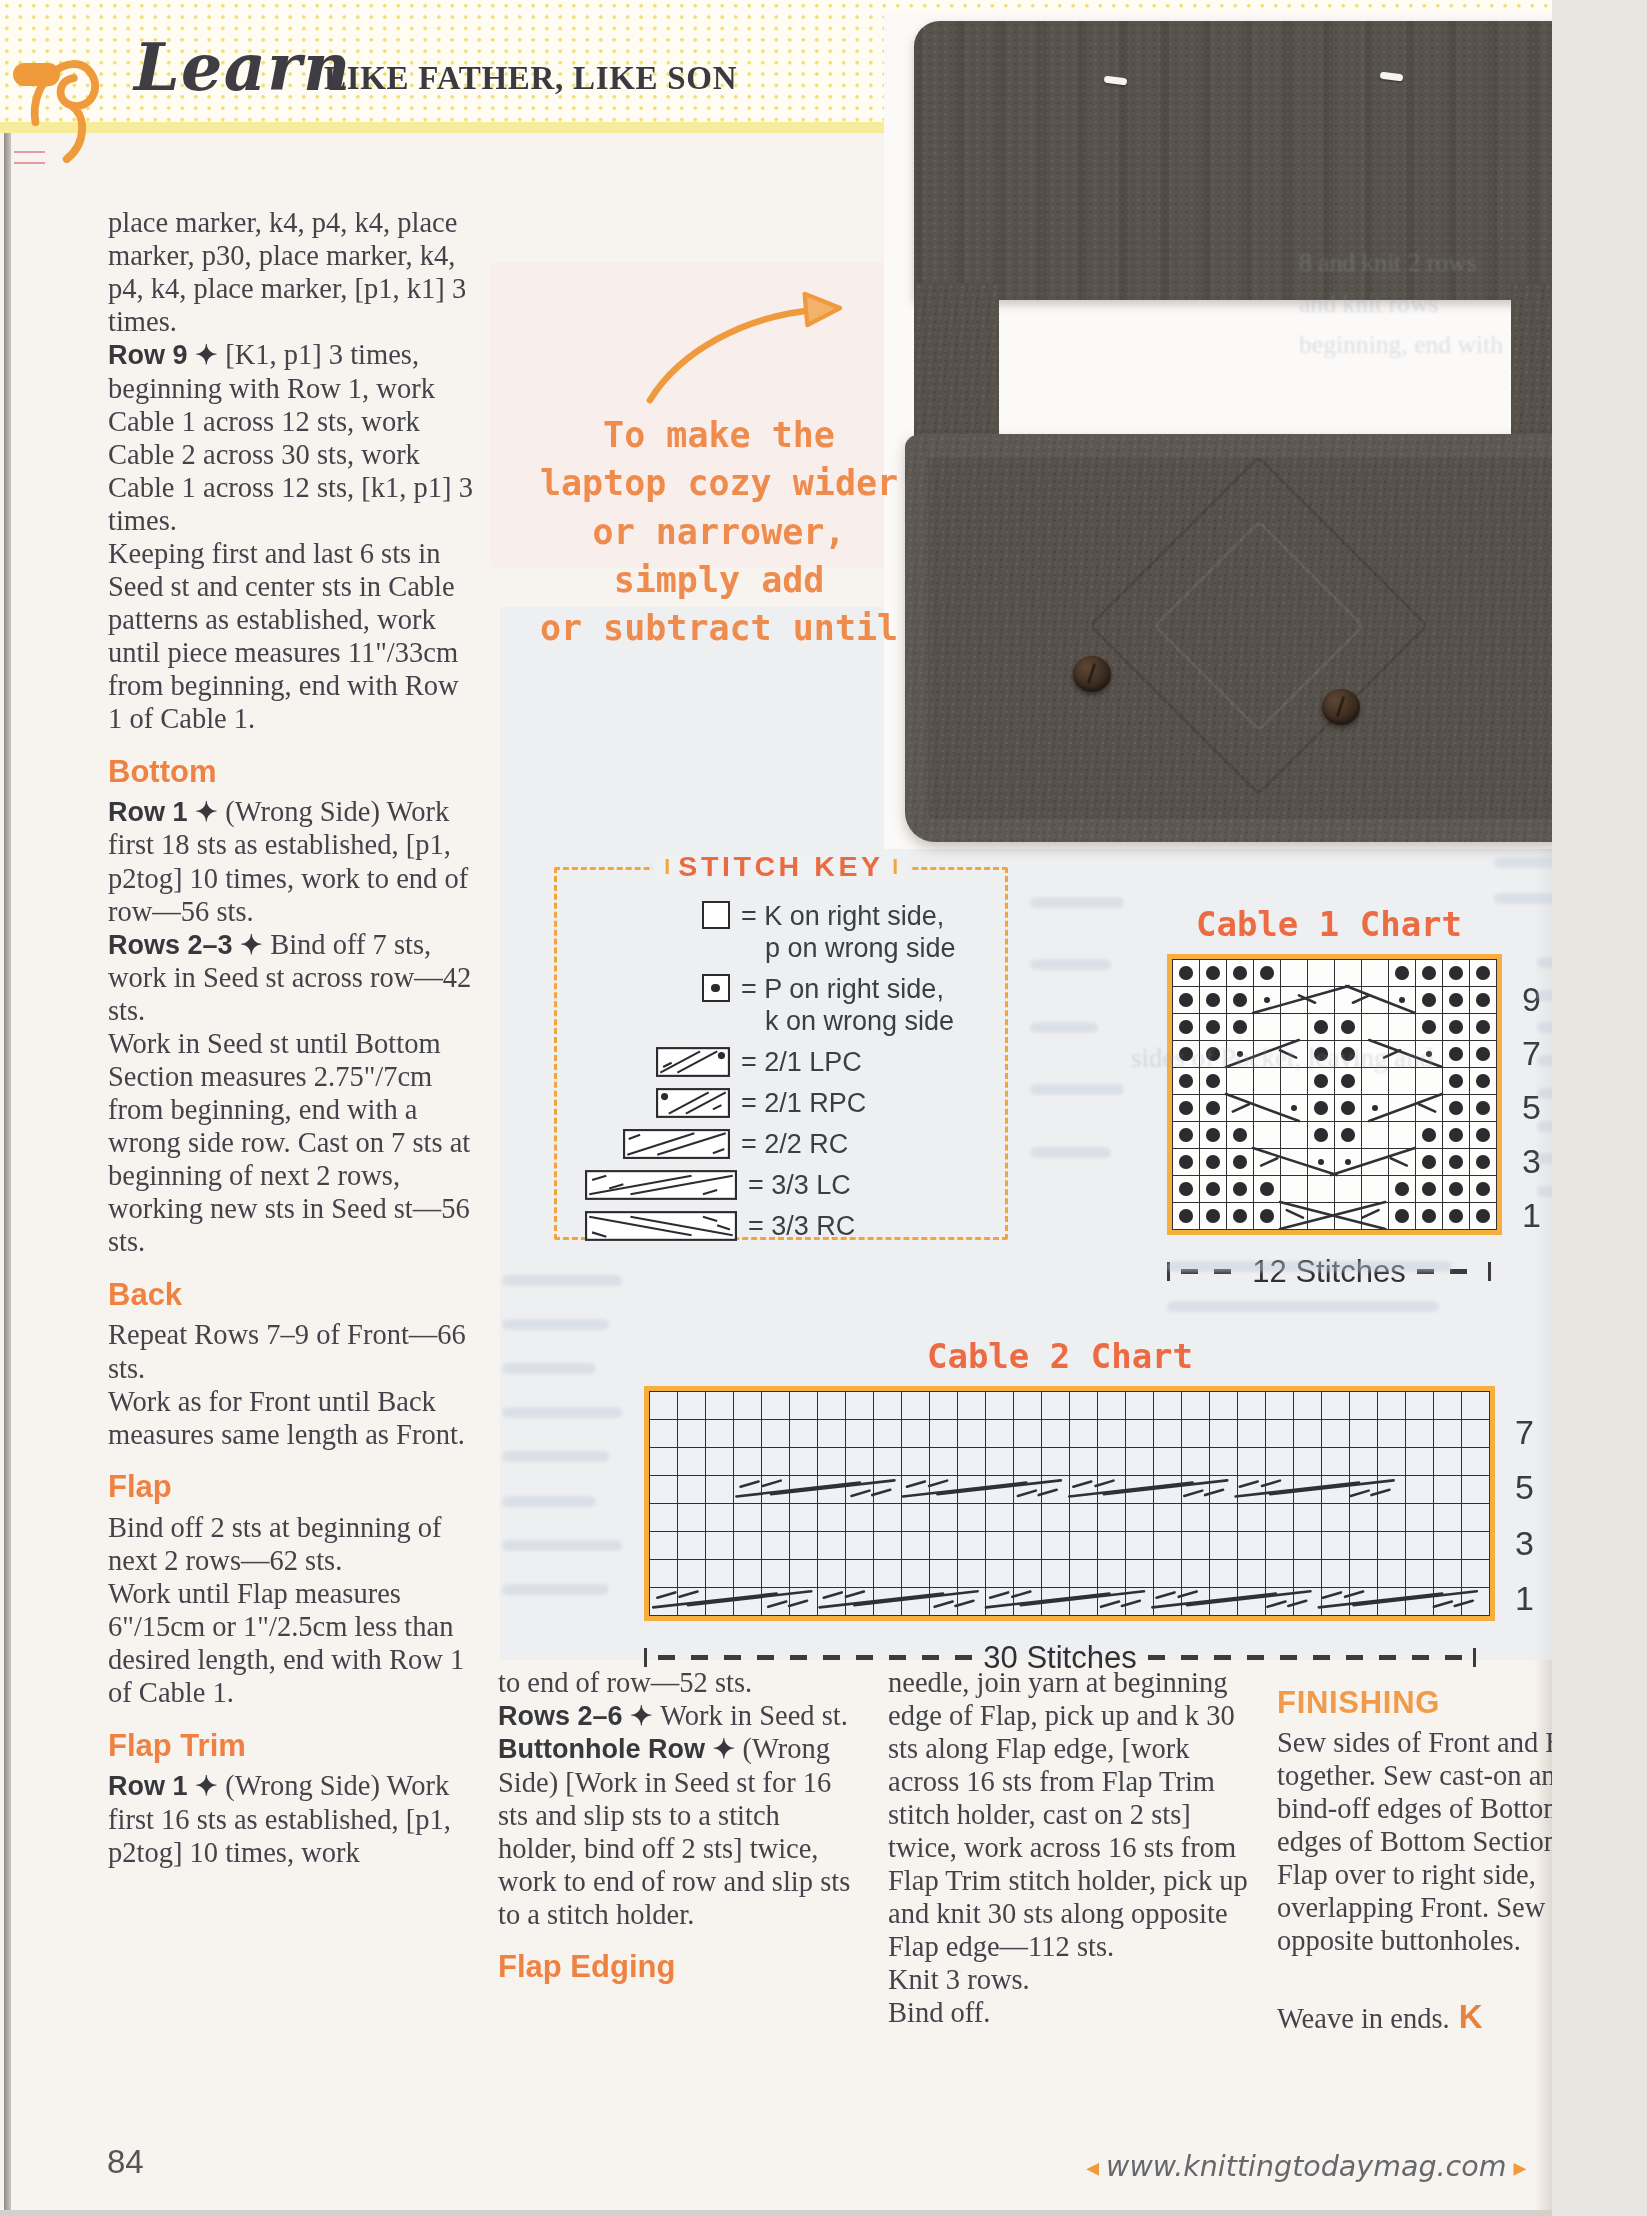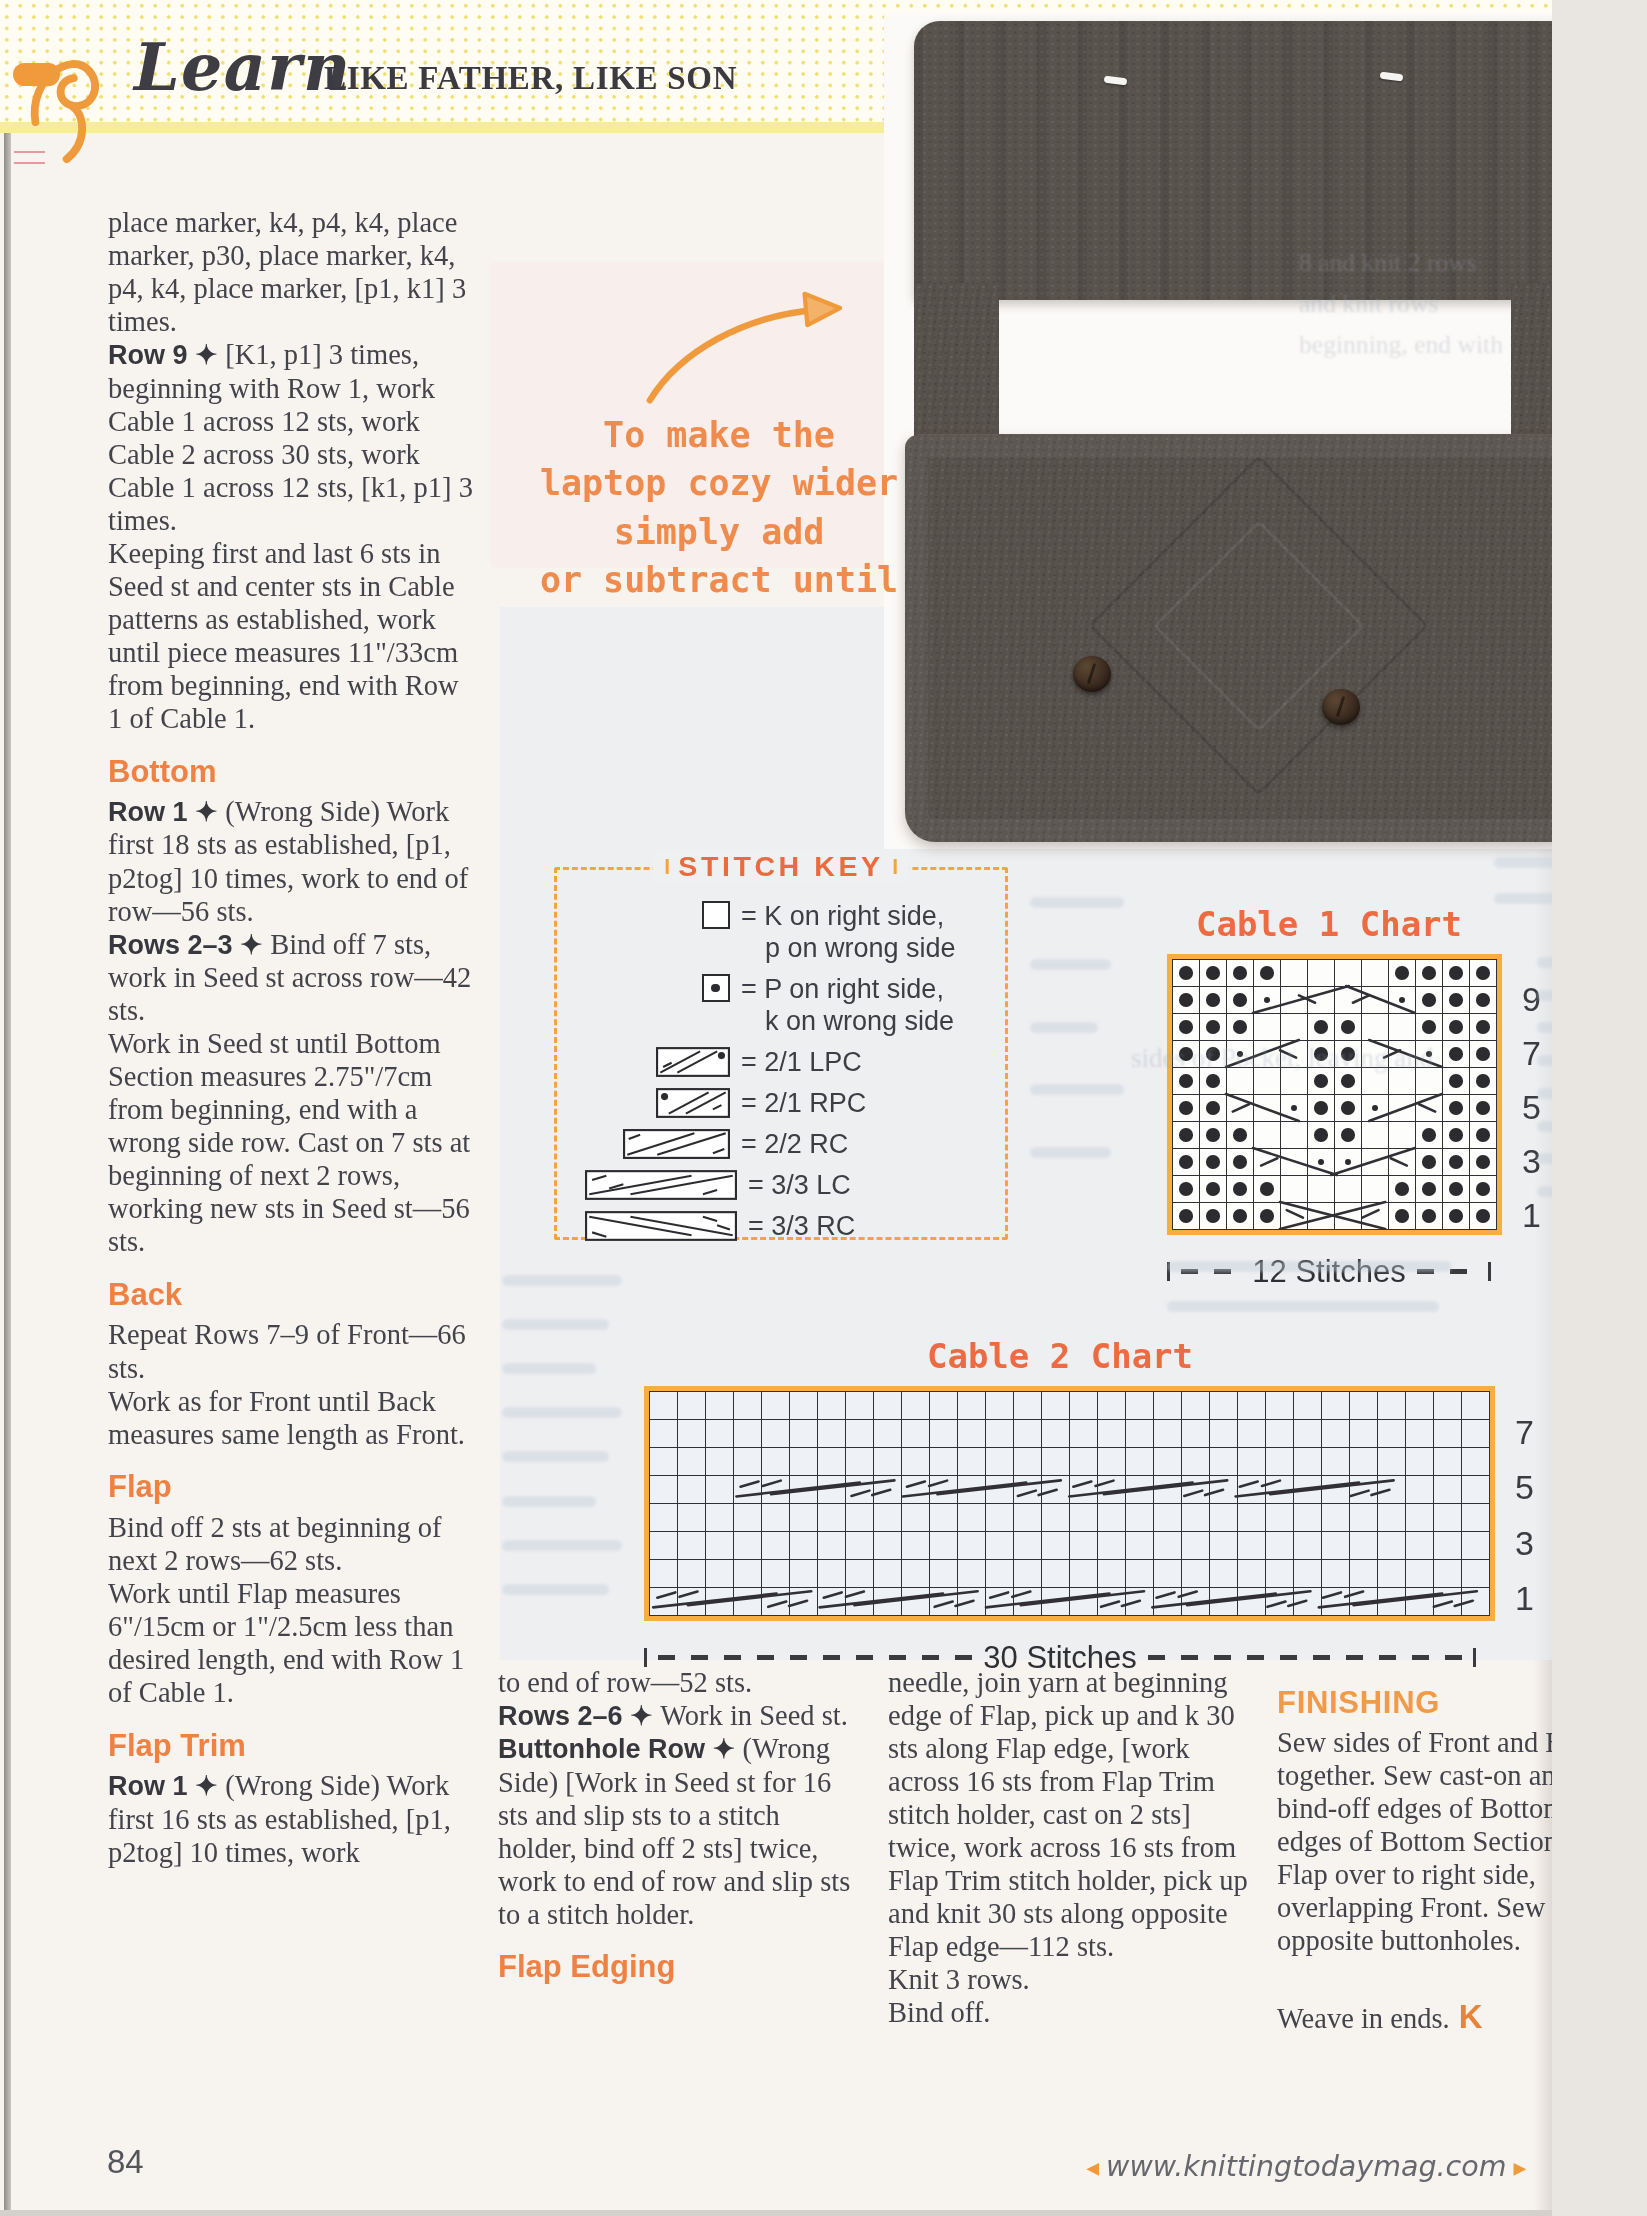--- a/index.html
+++ b/index.html
@@ -155,20 +155,21 @@
   <div class="abs btn" style="left:1073px;top:656px"></div>
   <div class="abs btn" style="left:1322px;top:653px"></div>
 
   <svg class="abs" style="left:637px;top:288px" width="213" height="121" viewBox="0 0 300 170">
     <path d="M18,158 C 60,90 150,38 258,30" fill="none" stroke="#ef9a3c" stroke-width="9" stroke-linecap="round"></path>
     <path d="M236,8 L286,28 L240,52 Z" fill="#f3b269" stroke="#ef9a3c" stroke-width="6" stroke-linejoin="round"></path>
   </svg>
   <div class="abs callout">
     <div>To make the</div>
     <div>laptop cozy wider</div>
+    <div>or narrower,</div>
     <div>simply add</div>
     <div>or subtract until</div>
   </div>
 
   <div id="left-col" class="col" style="left:108px;top:206px;width:367px">
       <p class="bp"><span>place marker, k4, p4, k4, place marker, p30, place marker, k4, p4, k4, place marker, [p1, k1] 3 times.</span></p>
       <p class="bp"><b class="rowlab">Row 9 ✦ </b><span>[K1, p1] 3 times, beginning with Row 1, work Cable 1 across 12 sts, work Cable 2 across 30 sts, work Cable 1 across 12 sts, [k1, p1] 3 times.</span></p>
       <p class="bp"><span>Keeping first and last 6 sts in Seed st and center sts in Cable patterns as estab­lished, work until piece measures 11"/33cm from beginning, end with Row 1 of Cable 1.</span></p>
       <h3 class="sec-h">Bottom</h3>
       <p class="bp"><b class="rowlab">Row 1 ✦ </b><span>(Wrong Side) Work first 18 sts as established, [p1, p2tog] 10 times, work to end of row—56 sts.</span></p>

